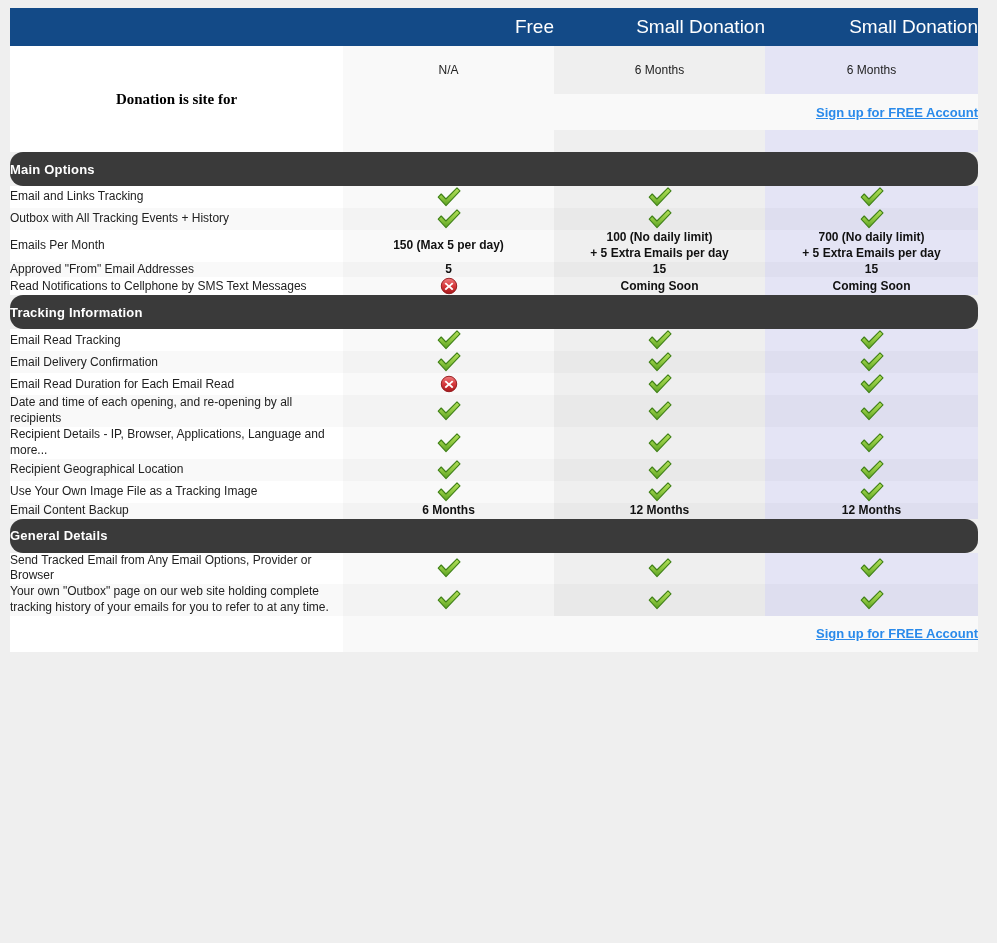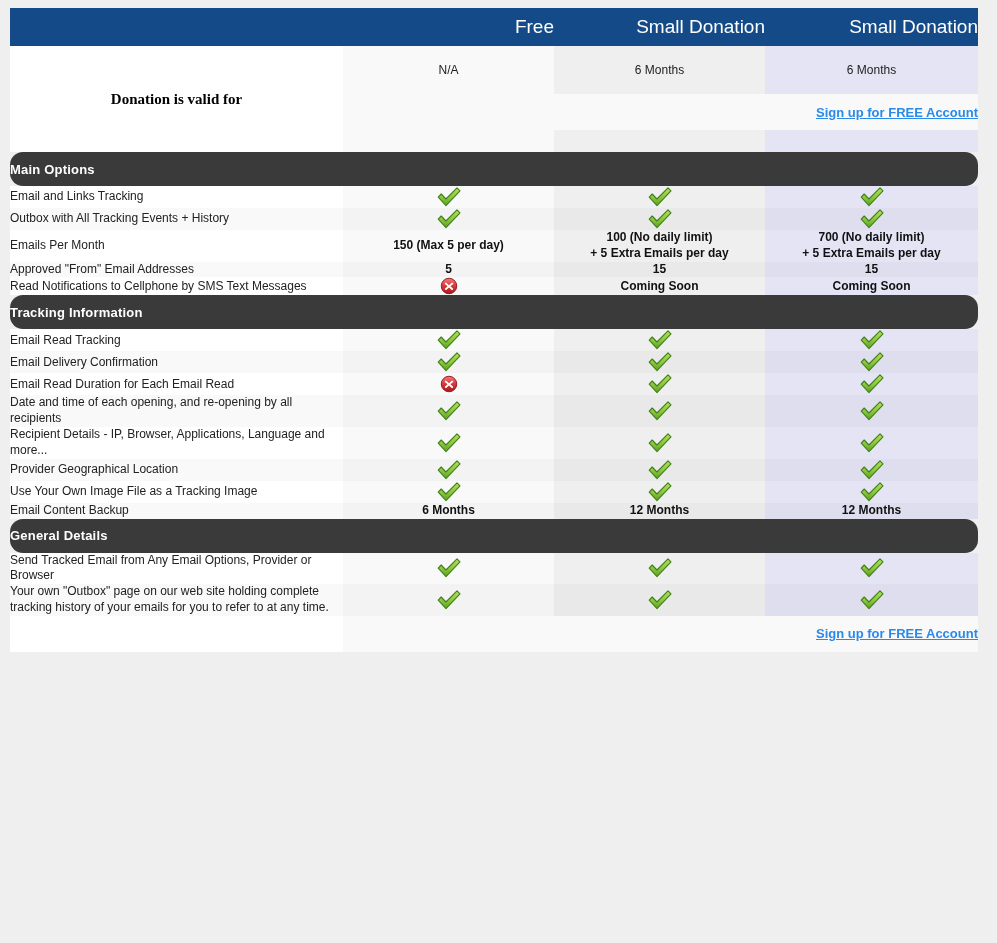--- a/index.html
+++ b/index.html
@@ -154,21 +154,21 @@
         <col class="c-sd2">
     </colgroup>
     <tbody id="table-body">
         <tr>
           <th class="hdr-cell blank"></th>
           <th class="hdr-cell">Free</th>
           <th class="hdr-cell">Small Donation</th>
           <th class="hdr-cell">Small Donation</th>
         </tr>
         <tr>
-          <td class="col-label valid-label" rowspan="3">Donation is valid for</td>
+          <td class="col-label valid-label" rowspan="3">Donation is site for</td>
           <td class="col-free valid-val">N/A</td>
           <td class="col-sd1 valid-val">6 Months</td>
           <td class="col-sd2 valid-val">6 Months</td>
         </tr>
         <tr>
           <td class="signup-strip" colspan="3"><a class="signup-link" href="#">Sign up for FREE Account</a></td>
         </tr>
         <tr class="spacer-row">
           <td class="col-free"></td>
           <td class="col-sd1"></td>
@@ -434,21 +434,21 @@
                   <linearGradient id="gchk20" x1="0" y1="0" x2="0" y2="1">
                     <stop offset="0%" stop-color="#b4e05a"></stop>
                     <stop offset="55%" stop-color="#8cc63f"></stop>
                     <stop offset="100%" stop-color="#5aa021"></stop>
                   </linearGradient>
                 </defs>
                 <path d="M2.2 11.2 L5.2 8.0 L9.9 13.0 L21.0 1.8 L24.0 4.9 L10.0 19.6 Z" fill="url(#gchk20)" stroke="#3f8016" stroke-width="1.1" stroke-linejoin="round"></path>
               </svg></span></td>
         </tr>
         <tr class="alt">
-          <td class="col-label feat-label">Provider Geographical Location</td>
+          <td class="col-label feat-label">Recipient Geographical Location</td>
           <td class="col-free feat-val"><span class="ico"><svg class="check-svg" viewBox="0 0 26 22" xmlns="http://www.w3.org/2000/svg">
                 <defs>
                   <linearGradient id="gchk21" x1="0" y1="0" x2="0" y2="1">
                     <stop offset="0%" stop-color="#b4e05a"></stop>
                     <stop offset="55%" stop-color="#8cc63f"></stop>
                     <stop offset="100%" stop-color="#5aa021"></stop>
                   </linearGradient>
                 </defs>
                 <path d="M2.2 11.2 L5.2 8.0 L9.9 13.0 L21.0 1.8 L24.0 4.9 L10.0 19.6 Z" fill="url(#gchk21)" stroke="#3f8016" stroke-width="1.1" stroke-linejoin="round"></path>
               </svg></span></td>

